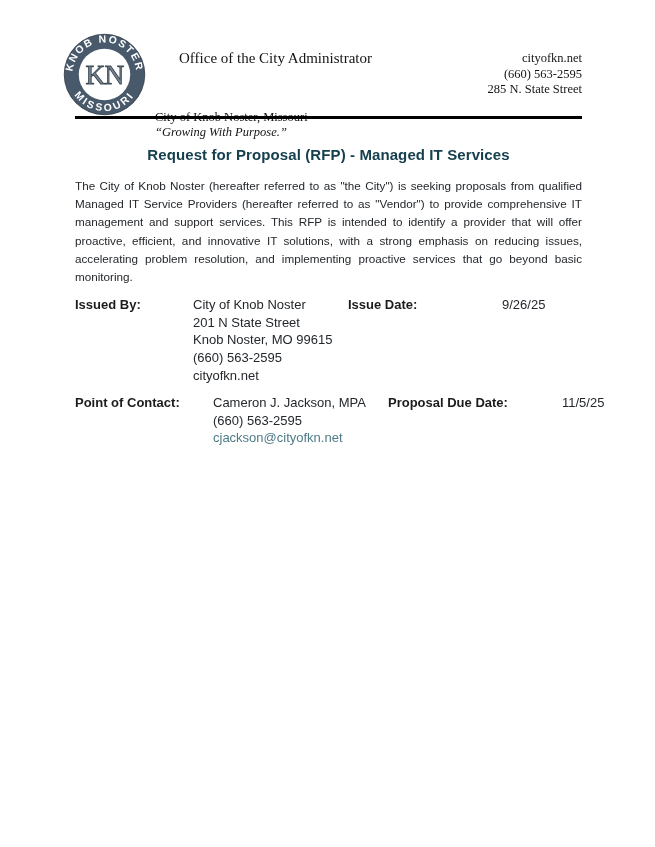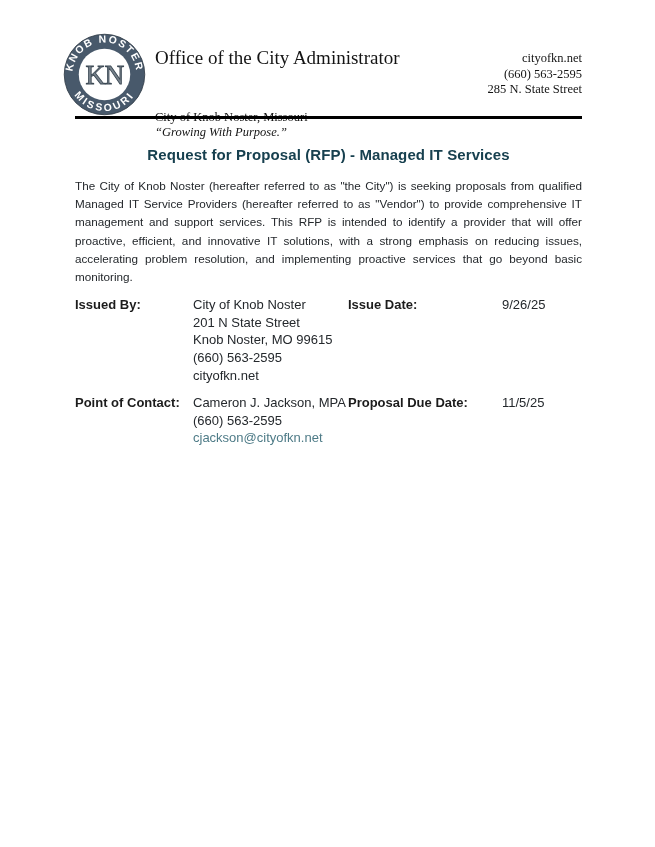--- a/index.html
+++ b/index.html
@@ -21,21 +21,21 @@
     width: 83px;
     height: 83px;
   }
   .head-left {
     position: absolute;
     left: 155px;
     top: 49px;
     font-family: "Liberation Serif", serif;
     color: #141414;
   }
-  .head-left .office { font-size: 19px; line-height: 18px; margin-bottom: 1px; }
+  .head-left .office { font-size: 15px; line-height: 18px; margin-bottom: 1px; margin-left: 24px; }
   .head-left .city   { font-size: 12.5px; line-height: 15px; margin-top: 43px; }
   .head-left .tagline{ font-size: 12.5px; line-height: 15px; font-style: italic; }
   .head-right {
     position: absolute;
     right: 73px;
     top: 51px;
     text-align: right;
     font-family: "Liberation Serif", serif;
     font-size: 12.5px;
     line-height: 15.5px;
@@ -73,21 +73,21 @@
   }
   .info-grid {
     display: grid;
     grid-template-columns: 118px 155px 154px 1fr;
     font-size: 13px;
     line-height: 17.6px;
     align-items: start;
     color: #24282c;
   }
   .info-grid.first  { margin-top: 10px; }
-  .info-grid.second { margin-top: 10px; }
+  .info-grid.second { margin-top: 10px; gap: 20px; }
   .cell-label { font-weight: bold; color: #1c1c1c; }
   .email-link {
     color: #4e7b87;
     cursor: pointer;
   }
 </style>
 </head>
 <body>
 
 <div class="page">

